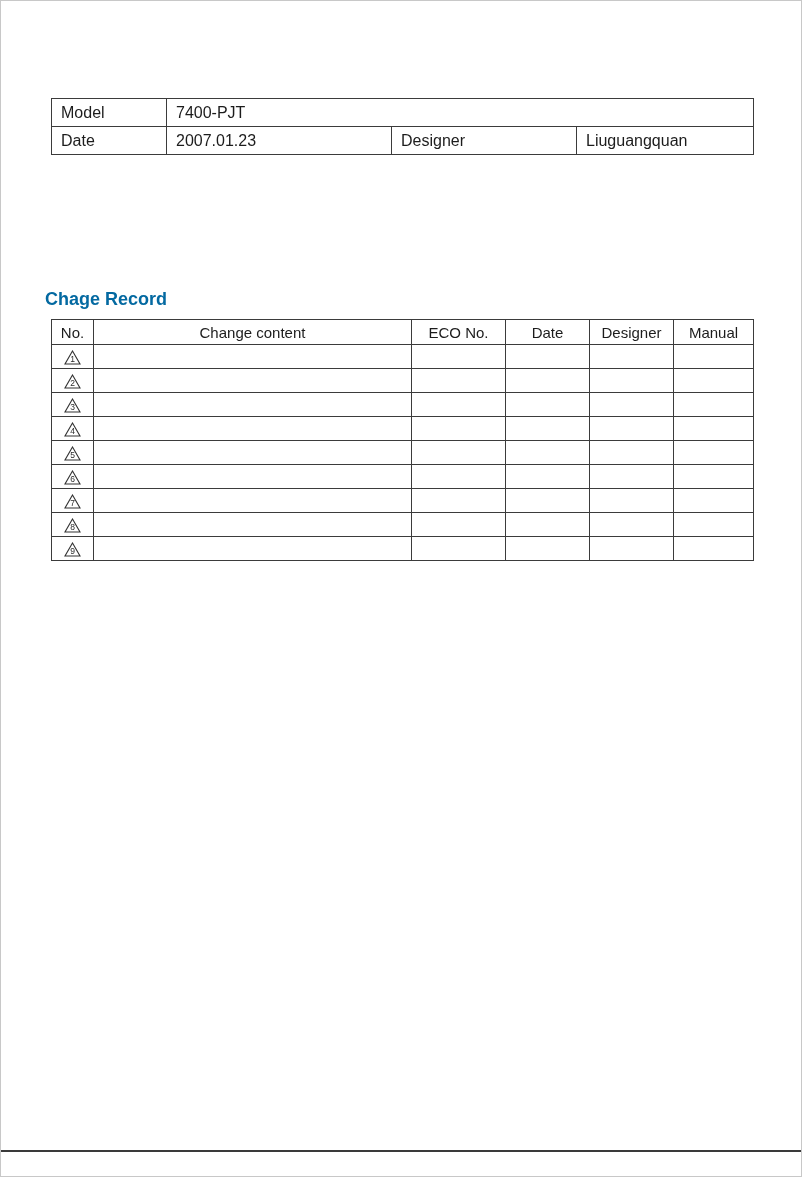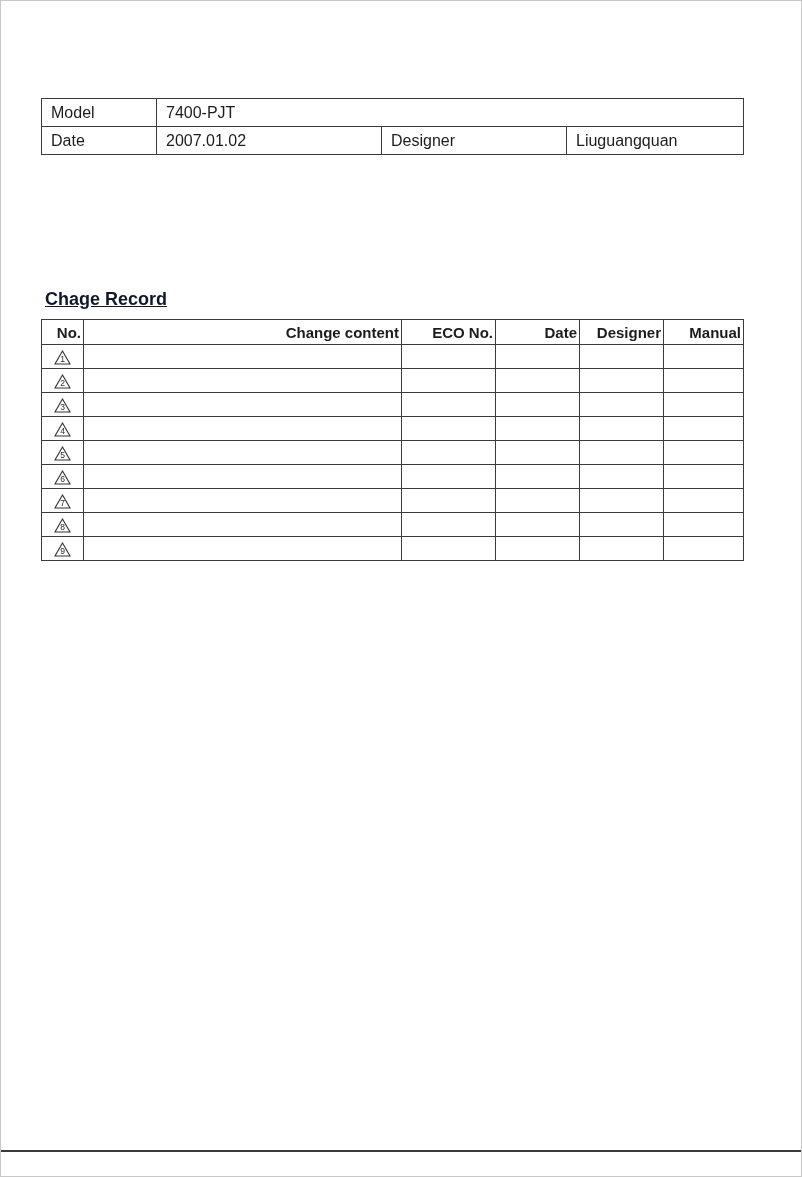--- a/index.html
+++ b/index.html
@@ -14,20 +14,21 @@
     box-sizing: border-box;
     background: #ffffff;
     border: 1px solid #c8c8c8;
     font-family: "Liberation Sans", sans-serif;
     color: #1c1c1c;
     overflow: hidden;
   }
   table {
     border-collapse: collapse;
     table-layout: fixed;
+    margin-left: 10px;
   }
   td, th {
     border: 1px solid #3b3b3b;
     overflow: hidden;
     white-space: nowrap;
   }
   
   .spec-table {
     position: absolute;
     left: 40px;
@@ -40,35 +41,34 @@
     padding: 0 9px;
     vertical-align: middle;
   }
   
   .record-title {
     position: absolute;
     left: 44px;
     top: 288px;
     font-size: 18px;
     font-weight: bold;
-    color: #0f172a;
-    text-decoration: underline;
+    color: #0369a1;
   }
   
   .record-table {
     position: absolute;
     left: 40px;
     top: 318px;
     width: 702px;
   }
   .record-table th {
     height: 24px;
     font-size: 15px;
-    font-weight: bold;
-    text-align: right;
+    font-weight: normal;
+    text-align: center;
     vertical-align: middle;
     padding: 0 2px;
   }
   .record-table td {
     height: 23px;
     font-size: 14px;
     padding: 0 4px;
     vertical-align: middle;
   }
   .record-table td.no-cell {
@@ -106,21 +106,21 @@
         <col style="width:185px">
         <col style="width:177px">
     </colgroup>
     <tbody>
         <tr>
       <td>Model</td>
       <td colspan="3">7400-PJT</td>
     </tr>
     <tr>
       <td>Date</td>
-      <td>2007.01.02</td>
+      <td>2007.01.23</td>
       <td>Designer</td>
       <td>Liuguangquan</td>
     </tr>
   </tbody>
     </table>
 
   <div class="record-title">Chage Record</div>
 
   <table class="record-table">
     <colgroup>

